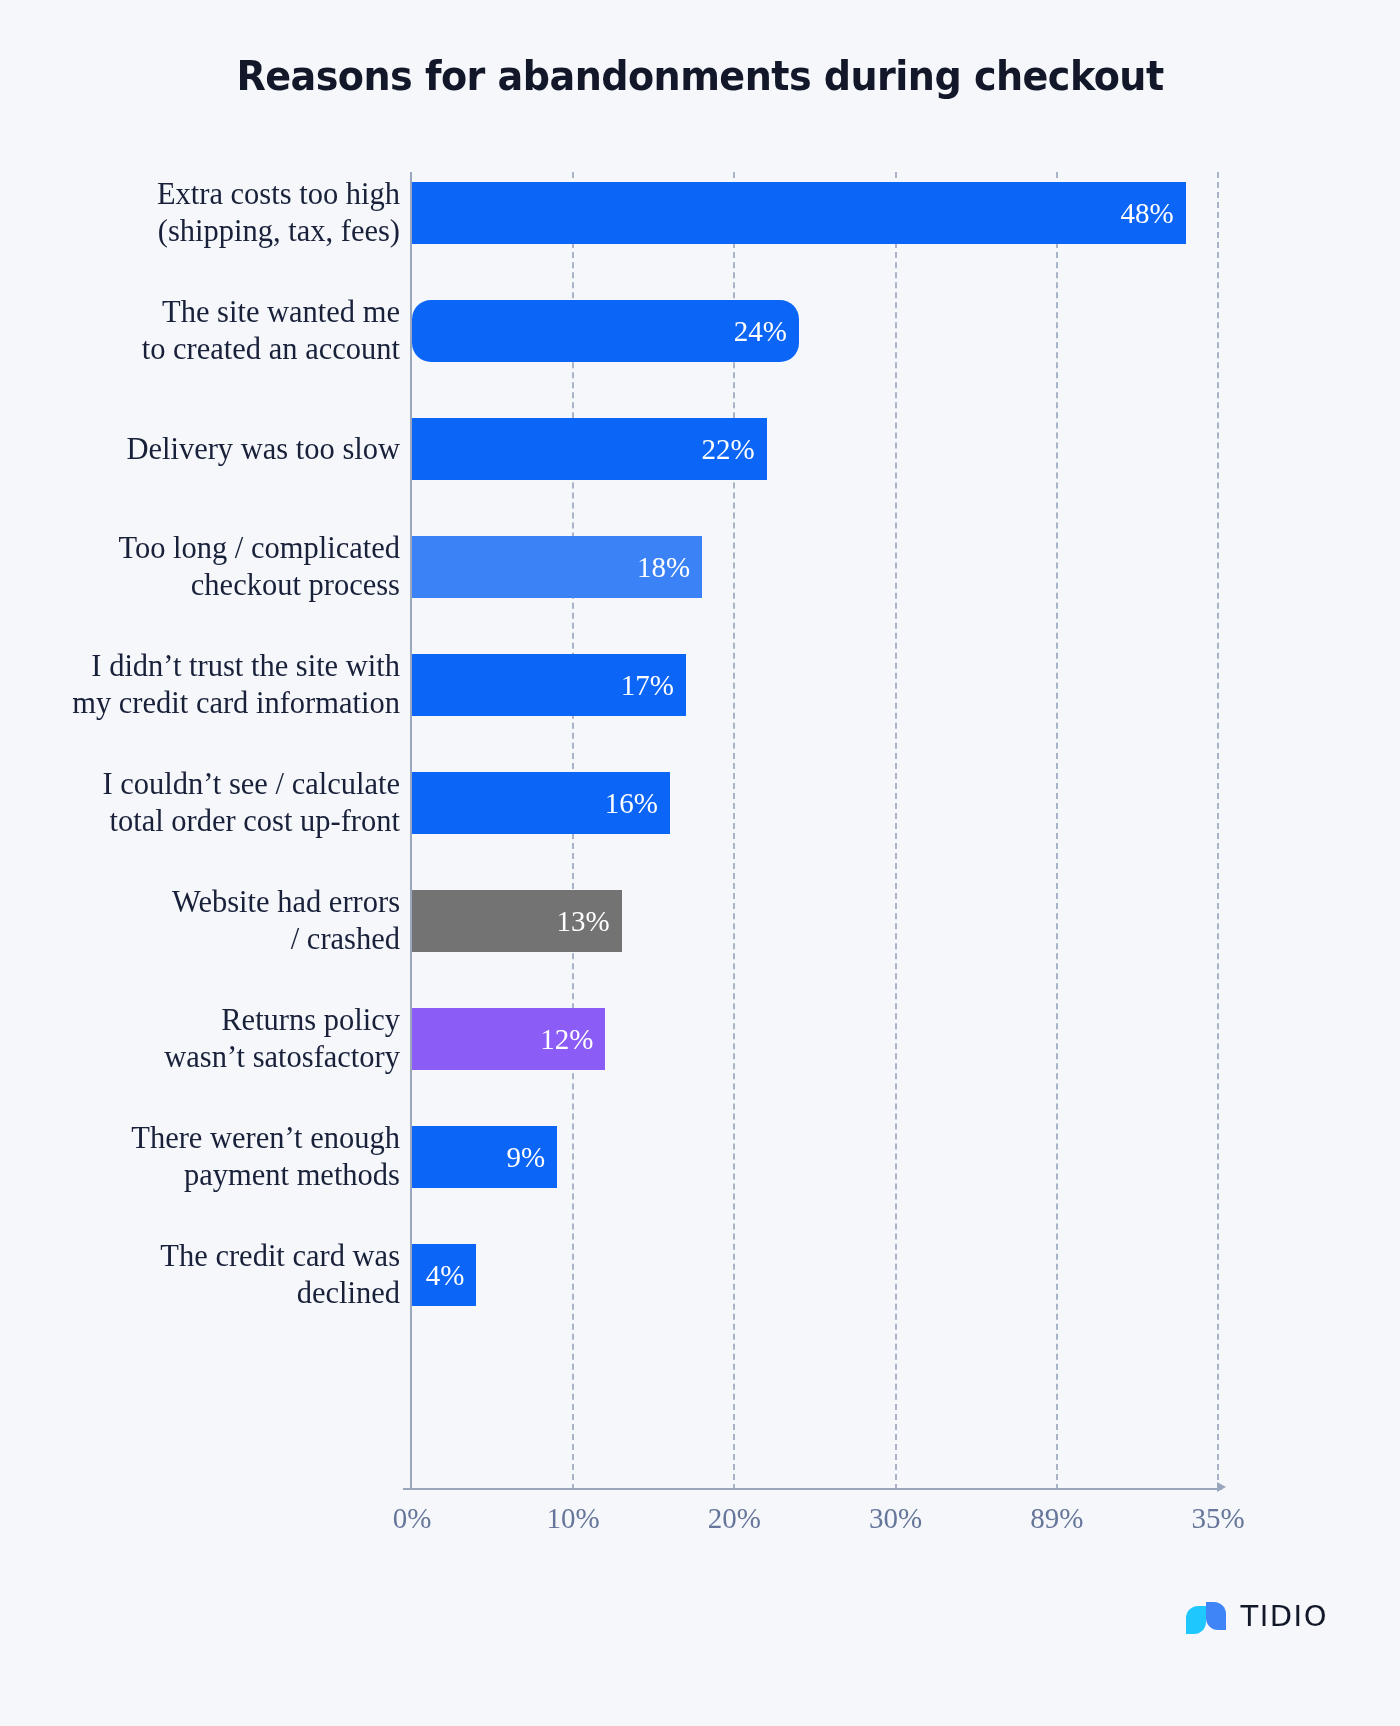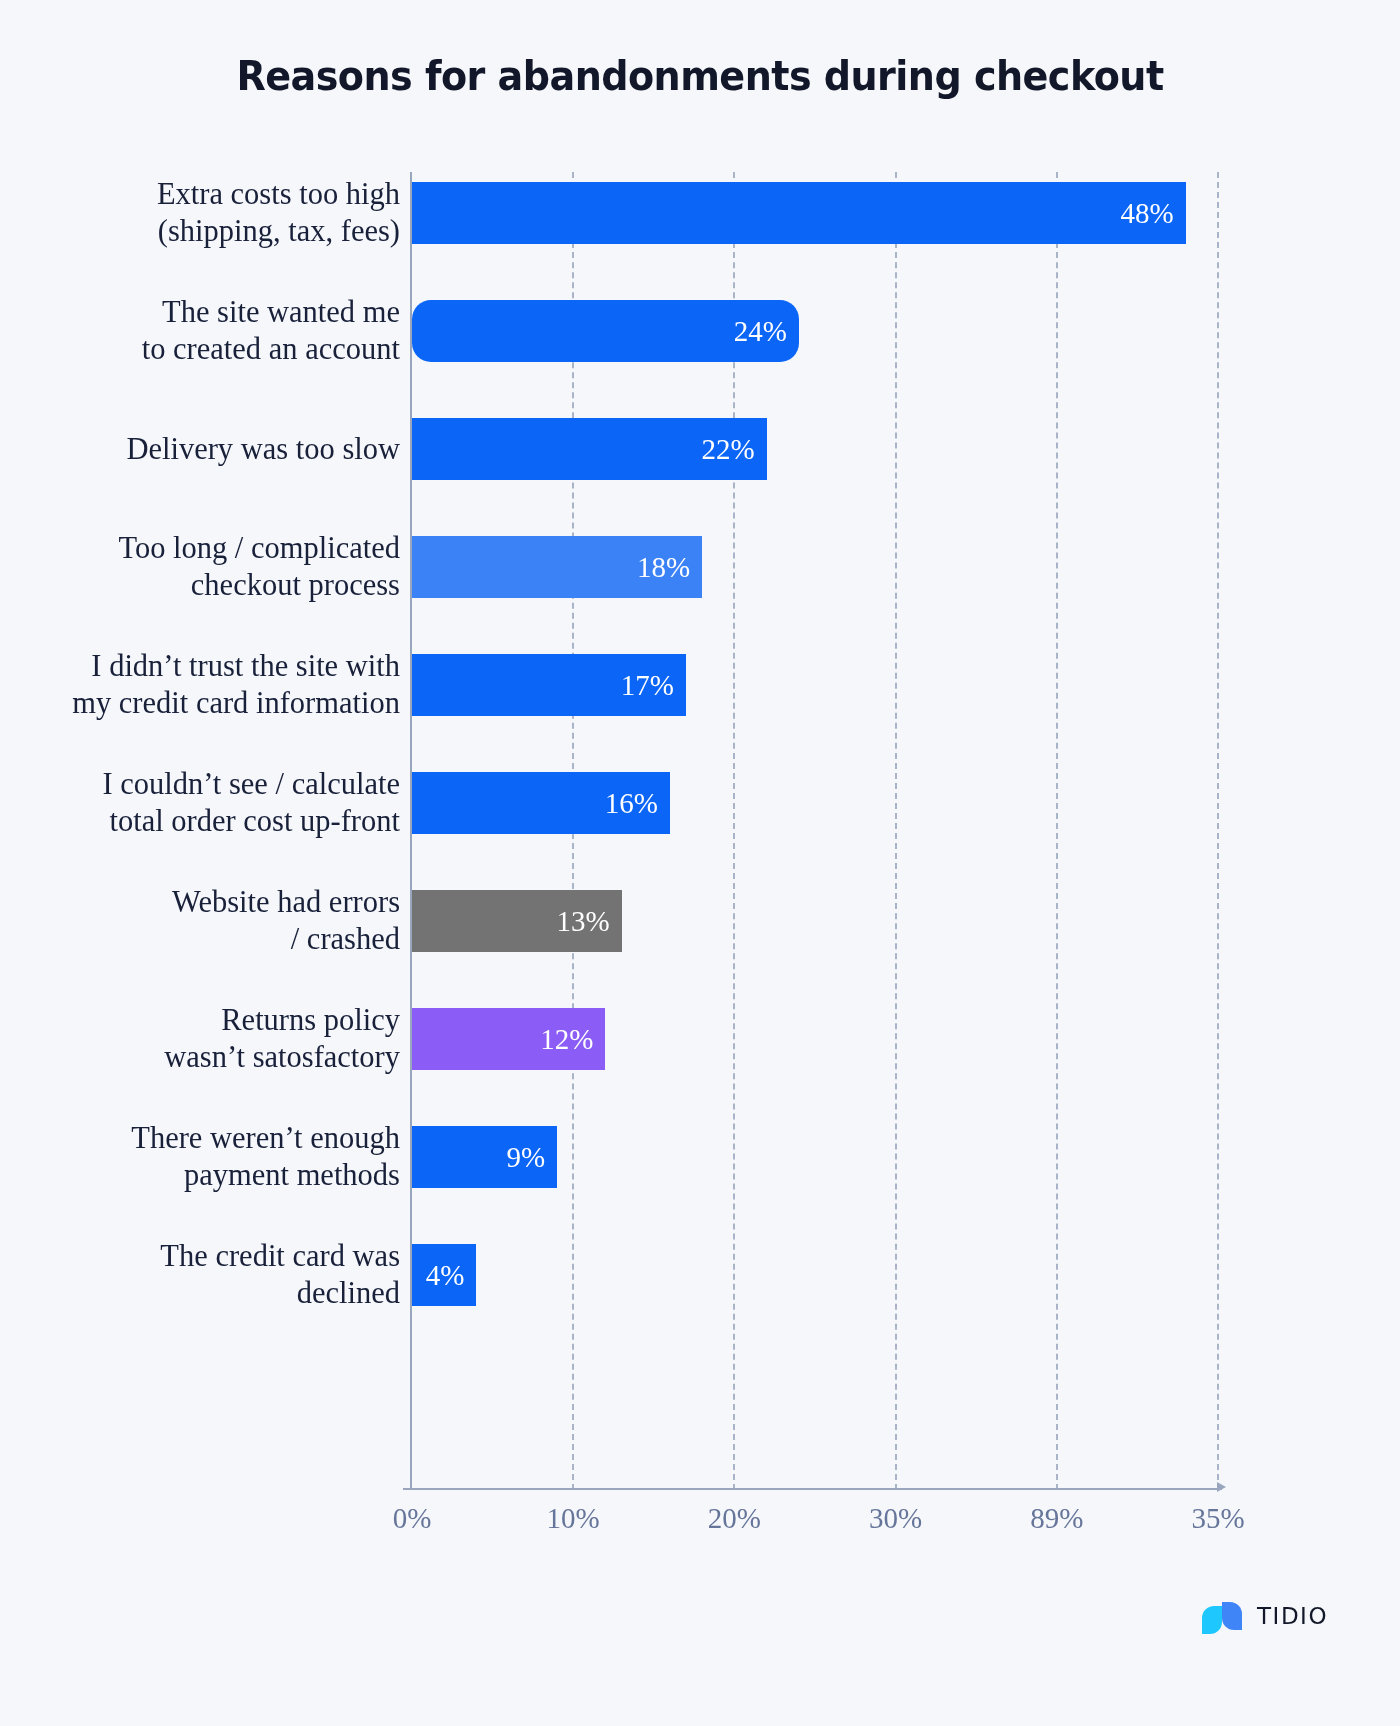--- a/index.html
+++ b/index.html
@@ -154,21 +154,21 @@
     align-items: center;
     gap: 13px;
   }
   .logo-mark {
     position: relative;
     width: 44px;
     height: 40px;
   }
   .logo-text {
     font-family: "DejaVu Sans", sans-serif;
-    font-size: 23px;
+    font-size: 29px;
     letter-spacing: 1.5px;
     color: #121829;
     font-weight: 400;
   }
 </style>
 </head>
 <body>
 
 <div class="page">
 

